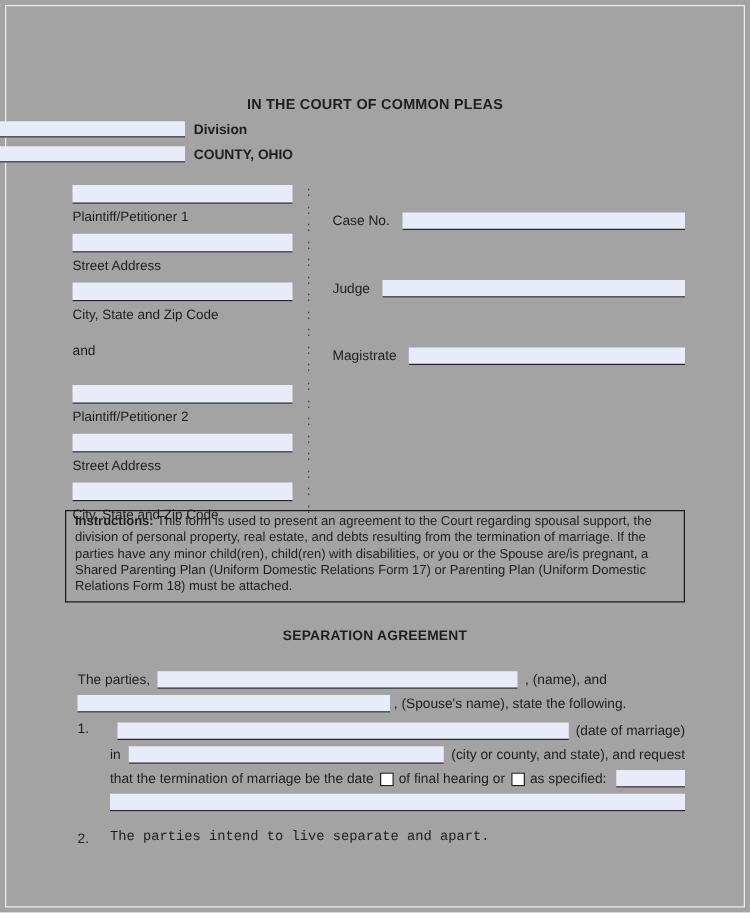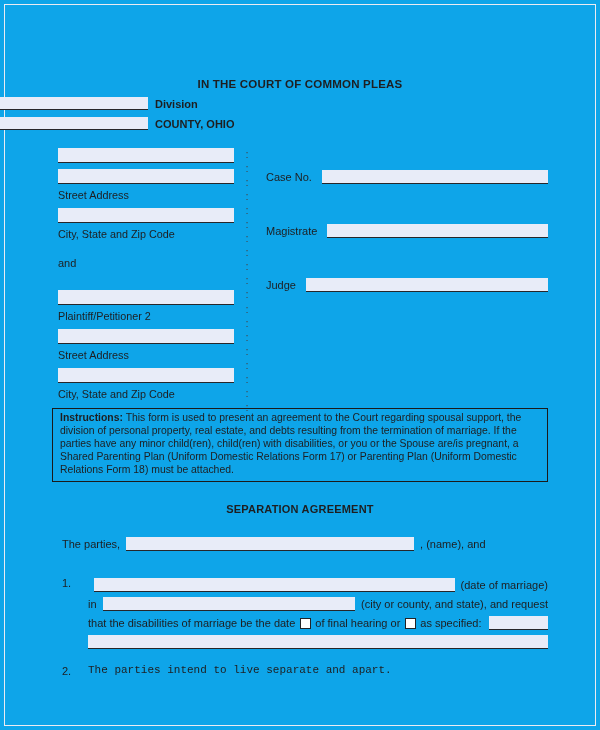--- a/index.html
+++ b/index.html
@@ -1,17 +1,17 @@
 <!DOCTYPE html>
 <html><head>
 <meta charset="utf-8">
 <style>
   html,body { margin:0; padding:0; background:#ffffff; }
   .page {
-    position:relative; width:600px; height:730px; background:#0ea5e9;
+    position:relative; width:600px; height:730px; background:#a3a3a3;
     font-family:"Liberation Sans","DejaVu Sans",sans-serif;
     font-size:11px; color:#1e1e20; overflow:hidden;
   }
   .sheet-border { position:absolute; inset:4px; border:1px solid #ebebf2; pointer-events:none; }
 
   
   .fbox { background:#e8ecf8; border-bottom:1.6px solid #26262a; height:13px; display:inline-block; box-sizing:content-box; }
   .blk  { display:block; }
   .grow { flex:1 1 auto; }
   .w148 { width:148px; }
@@ -83,20 +83,21 @@
     </div>
     <div class="hrow">
       <span class="fbox w148"></span>
       <span class="hlabel">COUNTY, OHIO</span>
     </div>
   </header>
 
   <section class="caption">
     <div class="cap-left">
       <div class="fbox blk f1"></div>
+      <div class="cap-label">Plaintiff/Petitioner 1</div>
       <div class="fbox blk f2"></div>
       <div class="cap-label">Street Address</div>
       <div class="fbox blk f3"></div>
       <div class="cap-label">City, State and Zip Code</div>
       <div class="and-label">and</div>
       <div class="fbox blk f4"></div>
       <div class="cap-label">Plaintiff/Petitioner 2</div>
       <div class="fbox blk f5"></div>
       <div class="cap-label">Street Address</div>
       <div class="fbox blk f6"></div>
@@ -123,59 +124,63 @@
         <span>:</span>
         <span>:</span>
         <span>:</span>
       </div>
 
     <div class="cap-right">
       <div class="cap-row r1">
         <span class="cap-rlabel">Case No.</span>
         <span class="fbox grow"></span>
       </div>
+      <div class="cap-row r2">
+        <span class="cap-rlabel">Judge</span>
+        <span class="fbox grow"></span>
+      </div>
       <div class="cap-row r3">
         <span class="cap-rlabel">Magistrate</span>
-        <span class="fbox grow"></span>
-      </div>
-      <div class="cap-row r2">
-        <span class="cap-rlabel">Judge</span>
         <span class="fbox grow"></span>
       </div>
     </div>
   </section>
 
   <section class="instructions">
     <p class="instr-text"><b>Instructions:</b> <span>This form is used to present an agreement to the Court regarding spousal support, the division of personal property, real estate, and debts resulting from the termination of marriage.  If the parties have any minor child(ren), child(ren) with disabilities, or you or the Spouse are/is pregnant, a Shared Parenting Plan (Uniform Domestic Relations Form 17) or Parenting Plan (Uniform Domestic Relations Form 18) must be attached.</span></p>
   </section>
 
   <h1 class="agr-title">SEPARATION AGREEMENT</h1>
 
   <section class="intro">
     <div class="line">
       <span class="t">The parties,</span>
       <span class="fbox w288 mx"></span>
       <span class="t">, (name), and</span>
     </div>
+    <div class="line">
+      <span class="fbox w250"></span>
+      <span class="t" style="margin-left:3px;">, (Spouse's name), state the following.</span>
+    </div>
   </section>
 
   <section class="item item1">
     <span class="num">1.</span>
     <div class="ibody">
       <div class="line">
         <span class="fbox grow mx"></span>
         <span class="t">(date of marriage)</span>
       </div>
       <div class="line">
         <span class="t">in</span>
         <span class="fbox grow mx"></span>
         <span class="t">(city or county, and state), and request</span>
       </div>
       <div class="line">
-        <span class="t">that the disabilities of marriage be the date</span>
+        <span class="t">that the termination of marriage be the date</span>
         <span class="cb"></span>
         <span class="t">of final hearing or</span>
         <span class="cb"></span>
         <span class="t">as specified:</span>
         <span class="fbox grow ml"></span>
       </div>
       <div class="line">
         <span class="fbox grow"></span>
       </div>
     </div>

